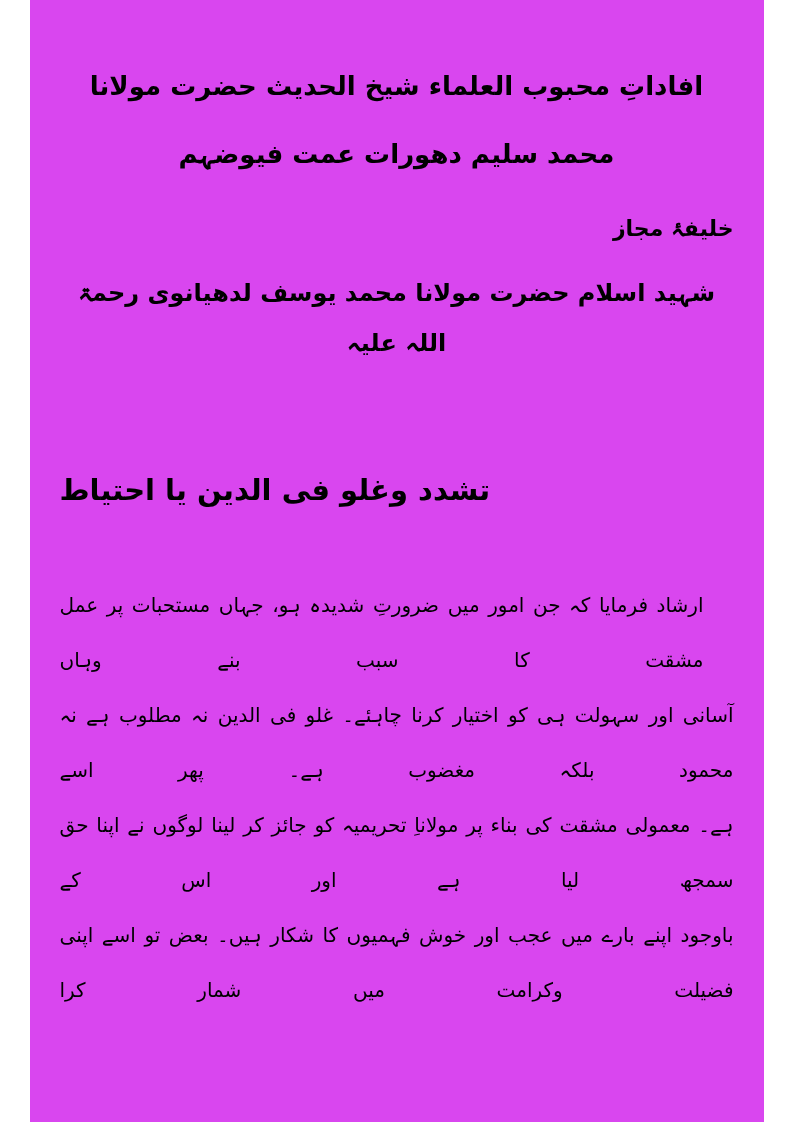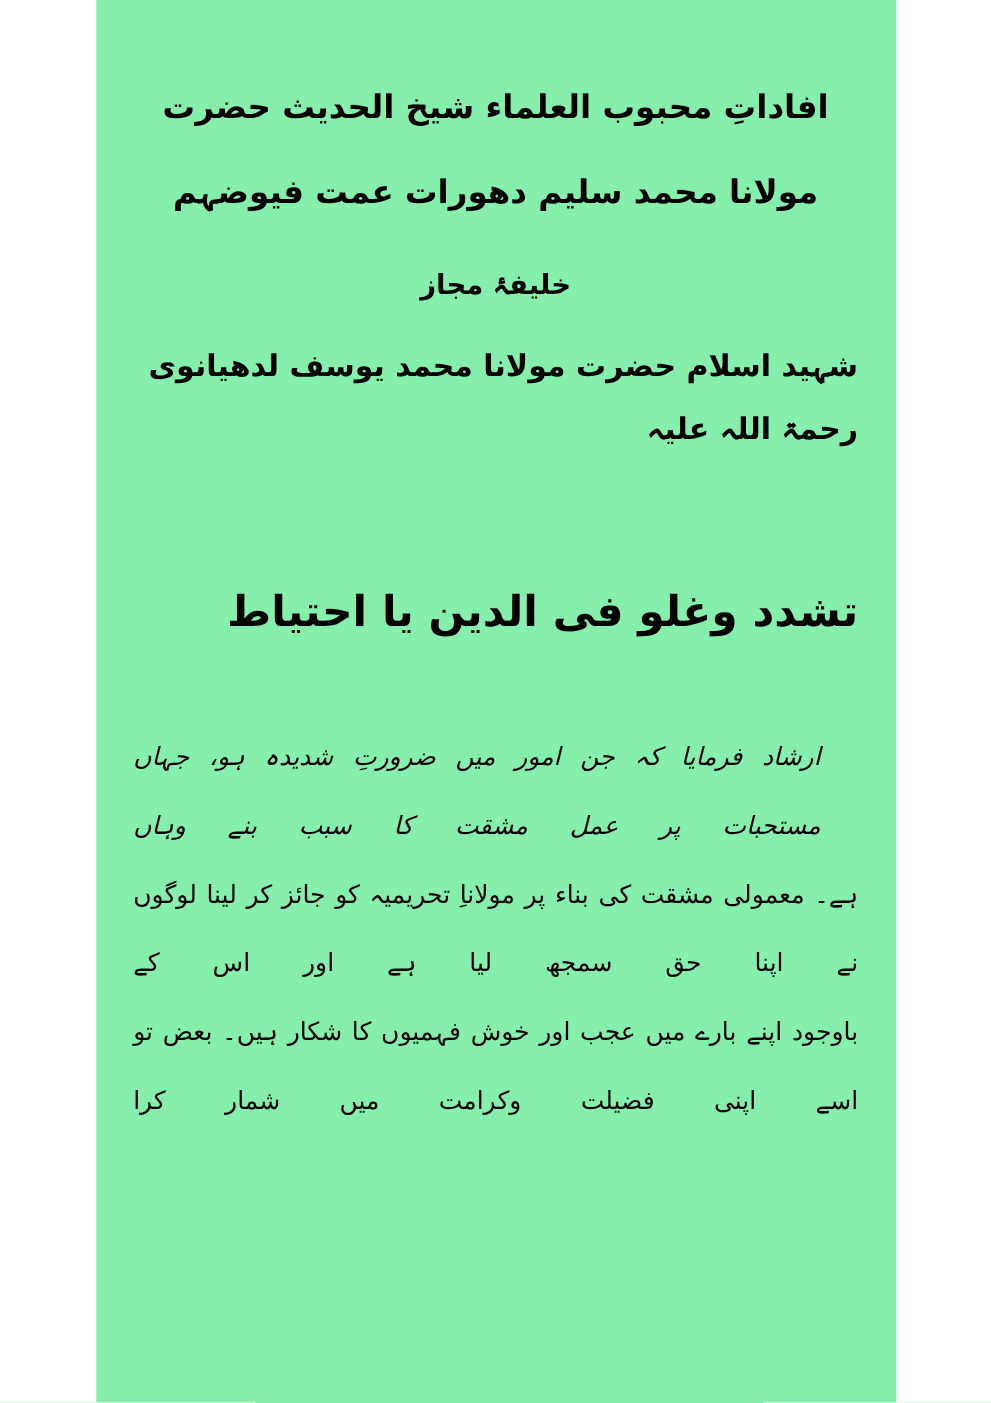--- a/index.html
+++ b/index.html
@@ -2,91 +2,91 @@
 <html lang="ur" dir="rtl"><head>
   <meta charset="utf-8">
   <style>
     * { box-sizing: border-box; }
     html, body {
       margin: 0;
       padding: 0;
       background: #ffffff;
     }
     .page {
-      width: 640px;
+      width: 734px;
       height: 1122px;
       margin: 0 auto;
-      background: #86efac;
+      background: #d946ef;
       color: #000000;
       direction: rtl;
       font-family: "DejaVu Sans", sans-serif;
       padding: 42px 30px 0 30px;
       overflow: hidden;
       position: relative;
     }
     .doc-title {
       margin: 10px 0 0 0;
       font-size: 26px;
       font-weight: bold;
       text-align: center;
       line-height: 68px;
       letter-spacing: 0px;
     }
     .designation {
       margin-top: 22px;
       font-size: 22px;
       font-weight: bold;
-      text-align: center;
       line-height: 38px;
     }
     .attribution {
       margin-top: 20px;
       font-size: 24px;
       font-weight: bold;
+      text-align: center;
       line-height: 50px;
     }
     .article-heading {
       margin: 92px 0 0 0;
-      font-size: 34px;
+      font-size: 29px;
       font-weight: bold;
-      text-align: right;
+      text-align: left;
       line-height: 60px;
     }
     .article-body {
       margin-top: 58px;
     }
     .body-line {
       margin: 0;
       font-size: 20px;
       line-height: 55px;
       text-align: justify;
       text-align-last: justify;
       word-spacing: 1px;
     }
     .body-line.first-line {
       padding-right: 30px; 
-      font-style: italic;
     }
   </style>
 </head>
 <body>
 
 <div class="page">
 
   <header>
     <h1 class="doc-title">افاداتِ محبوب العلماء شیخ الحدیث حضرت مولانا محمد سلیم دھورات عمت فیوضہم</h1>
     <div class="designation">خلیفۂ مجاز</div>
     <div class="attribution">شہید اسلام حضرت مولانا محمد یوسف لدھیانوی رحمۃ اللہ علیہ</div>
   </header>
 
   <main>
     <h2 class="article-heading">تشدد وغلو فی الدین یا احتیاط</h2>
 
     <div class="article-body">
       <p class="body-line first-line">ارشاد فرمایا کہ جن امور میں ضرورتِ شدیدہ ہو، جہاں مستحبات پر عمل مشقت کا سبب بنے وہاں</p>
+      <p class="body-line">آسانی اور سہولت ہی کو اختیار کرنا چاہئے۔ غلو فی الدین نہ مطلوب ہے نہ محمود بلکہ مغضوب ہے۔ پھر اسے</p>
       <p class="body-line">ہے۔ معمولی مشقت کی بناء پر مولاناِ تحریمیہ کو جائز کر لینا لوگوں نے اپنا حق سمجھ لیا ہے اور اس کے</p>
       <p class="body-line">باوجود اپنے بارے میں عجب اور خوش فہمیوں کا شکار ہیں۔ بعض تو اسے اپنی فضیلت وکرامت میں شمار کرا</p>
 
     </div>
 
   </main>
 
 </div>
 
 </body></html>

